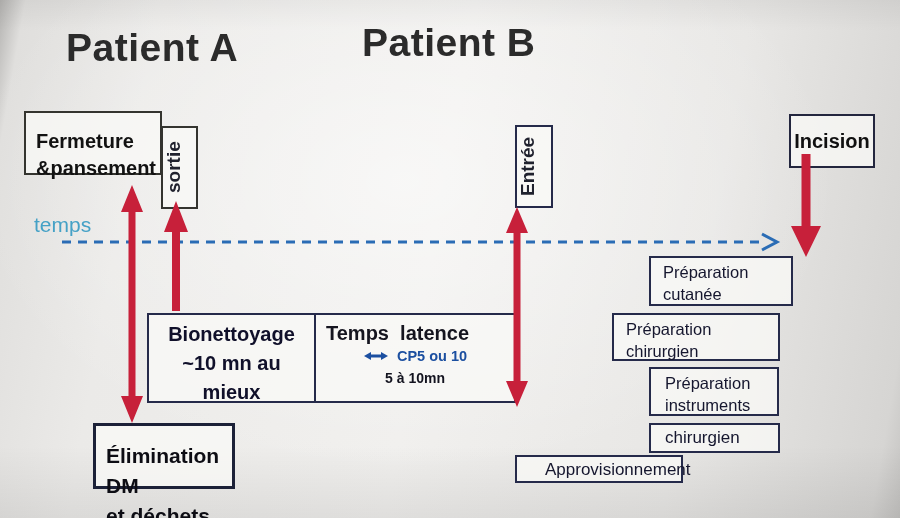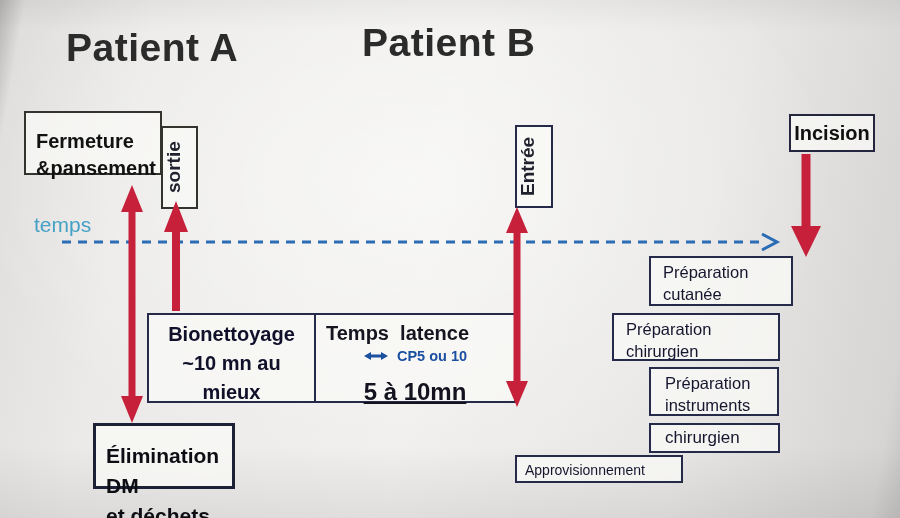--- a/index.html
+++ b/index.html
@@ -18,21 +18,21 @@
   .vtext{writing-mode:vertical-rl;transform:rotate(180deg);text-align:center;
          font-size:19px;font-weight:bold;color:#20222e;width:100%;height:100%;display:block;}
   .big-label{font-size:20px;font-weight:bold;color:#121212;line-height:27px;padding:5px 0 0 10px;margin-top:10px;}
   .center-label{font-size:20px;font-weight:bold;color:#10102a;text-align:center;line-height:29px;padding-top:5px;}
   .prep{font-size:16.5px;font-weight:normal;color:#15162e;line-height:22px;padding:3px 0 0 12px;border-radius:6px;}
   svg.overlay{position:absolute;left:0;top:0;width:900px;height:518px;}
   .temps-label{position:absolute;left:34px;top:213px;font-size:21px;color:#45a1c6;}
   .latence-title{font-size:20px;font-weight:bold;color:#15151f;padding:7px 0 0 10px;white-space:pre;}
   .cp-row{display:flex;align-items:center;justify-content:center;gap:8px;margin-top:3px;}
   .cp-text{font-size:14.5px;font-weight:bold;color:#1b4fa0;}
-  .duration{font-size:24px;font-weight:bold;color:#13131f;text-align:center;margin-top:14px;text-decoration:underline;}
+  .duration{font-size:14px;font-weight:bold;color:#13131f;text-align:center;margin-top:6px;}
 </style>
 </head>
 <body>
 
 <div id="canvas">
 
   <div class="title" style="left:66px;top:26px;">Patient A</div>
   <div class="title" style="left:362px;top:21px;">Patient B</div>
 
   <div class="temps-label">temps</div>
@@ -73,21 +73,21 @@
     <div class="big-label" style="font-size:21px;line-height:30px;color:#0d0d14;">
       <span>Élimination DM</span><br>
       <span>et déchets</span>
     </div>
   </div>
 
   <div class="box navy-border" style="left:515px;top:125px;width:38px;height:83px;border-width:2px;">
     <span class="vtext">Entrée</span>
   </div>
 
-  <div class="box" style="left:789px;top:114px;width:86px;height:38px;border:2.5px solid #23263e;
+  <div class="box" style="left:789px;top:114px;width:86px;height:54px;border:2.5px solid #23263e;
        display:flex;align-items:center;justify-content:center;">
     <span style="font-size:20px;font-weight:bold;color:#101010;">Incision</span>
   </div>
 
   <div class="box navy-border" style="left:649px;top:256px;width:144px;height:50px;">
     <div class="prep">
       <span>Préparation</span><br>
       <span>cutanée</span>
     </div>
   </div>
@@ -104,21 +104,21 @@
       <span>Préparation</span><br>
       <span>instruments</span>
     </div>
   </div>
 
   <div class="box navy-border" style="left:649px;top:423px;width:131px;height:30px;">
     <div class="prep" style="padding:2px 0 0 14px;font-size:17px;">chirurgien</div>
   </div>
 
   <div class="box navy-border" style="left:515px;top:455px;width:168px;height:28px;border-width:2px;">
-    <div class="prep" style="padding:2px 0 0 8px;font-size:14px;">Approvisionnement</div>
+    <div class="prep" style="padding:2px 0 0 28px;font-size:17px;">Approvisionnement</div>
   </div>
 
   <svg class="overlay" viewBox="0 0 900 518">
 
     <line x1="62" y1="242" x2="762" y2="242" stroke-width="3" stroke-dasharray="9 7" stroke="#2a6cb5"></line>
     <polyline points="762,234 777,242 762,250" fill="none" stroke-width="3" stroke-linejoin="miter" stroke="#2a6cb5"></polyline>
 
     <path d="M132 185 L121 212 L128.5 212 L128.5 396 L121 396 L132 423 L143 396 L135.5 396 L135.5 212 L143 212 Z" fill="#c7203a"></path>
 
     <path d="M176 201 L164 232 L172 232 L172 311 L180 311 L180 232 L188 232 Z" fill="#c7203a"></path>

